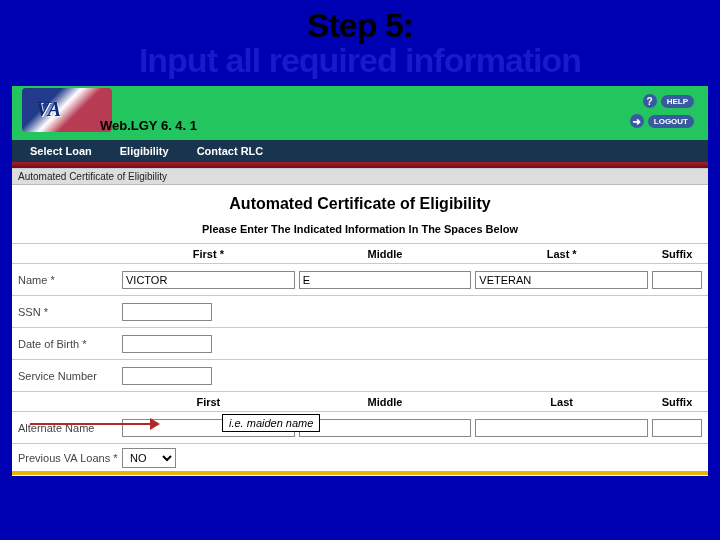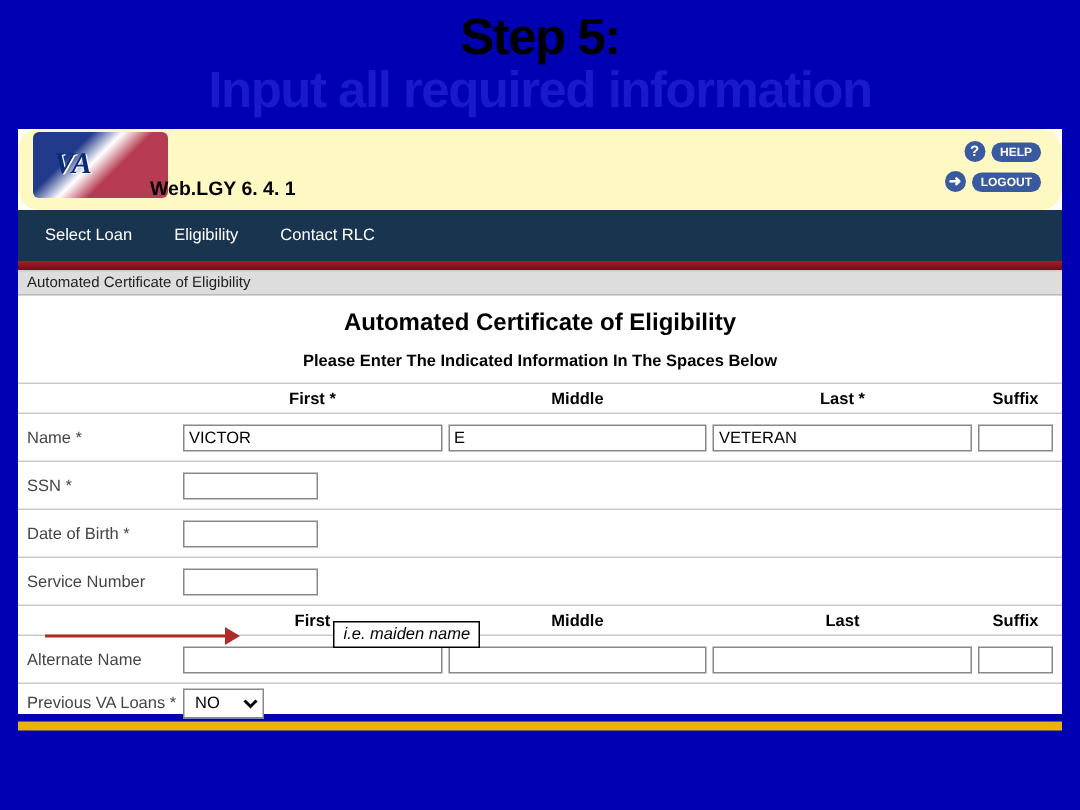--- a/index.html
+++ b/index.html
@@ -24,22 +24,21 @@
     margin: 6px 12px 0 12px;
     height: 390px;
     position: relative;
     font-size: 11px;
     color: #000;
   }
 
   .header-strip {
     height: 54px;
     position: relative;
-    background: #fef9c3;
-    border-radius: 14px;
+    background: #22c55e;
   }
   .va-logo {
     position: absolute; left: 10px; top: 2px;
     width: 90px; height: 44px;
     display: flex; align-items: center; justify-content: center;
   }
   .va-logo .flag {
     width: 90px; height: 44px; border-radius: 4px;
     background: linear-gradient(135deg, #223a8a 30%, #fff 45%, #b73b52 60%);
     position: relative;
@@ -60,36 +59,36 @@
     width: 14px; height: 14px; border-radius: 50%; background: #3a5aa0; color: #fff;
     display: flex; align-items: center; justify-content: center;
     font-size: 10px; font-weight: 700;
   }
   .pill {
     background: #3a5aa0; color: #fff; font-size: 8px; font-weight: 700;
     padding: 2px 6px; border-radius: 8px; display:inline-block;
   }
 
   .menubar {
-    background: #19344f; color: #fff; height: 34px;
+    background: #19344f; color: #fff; height: 22px;
     display: flex; align-items: center; gap: 28px;
-    padding-left: 18px; font-size: 11px;
+    padding-left: 18px; font-size: 11px; font-weight: bold;
   }
   .menubar span { cursor: default; }
 
   .redline { height: 6px; background: linear-gradient(#a31f2a, #6b0f18); }
   .breadcrumb { background:#ddd; color:#222; font-size:10px; padding:2px 6px; border-top:1px solid #ccc; border-bottom:1px solid #bbb; }
 
   .page-h1 { text-align:center; font-weight:700; font-size:16px; margin-top:10px; }
   .prompt { text-align:center; font-weight:700; font-size:11px; margin-top:10px; }
 
   .form { margin-top:8px; }
   .row { display:flex; align-items:center; border-top:1px solid #c9c9c9; height:32px; }
   .row.header-row { height:20px; }
-  .row:last-child { border-bottom:6px solid #eab308; }
+  .row:last-child { border-bottom:4px solid #eab308; }
   .lab { width:110px; padding-left:6px; font-size:11px; color:#444; }
   .cells { flex:1; display:flex; gap:4px; padding-right:6px; align-items:center; }
   .colhead { font-size:11px; font-weight:700; text-align:center; }
   .c-first { flex:1.4; } .c-middle { flex:1.4; } .c-last { flex:1.4; } .c-suffix { width:50px; }
 
   input[type=text], select {
     width:100%; height:18px; border:1px solid #888; background:#fff;
     font-size:11px; padding:0 3px;
   }
   select { height:20px; width:54px; }

